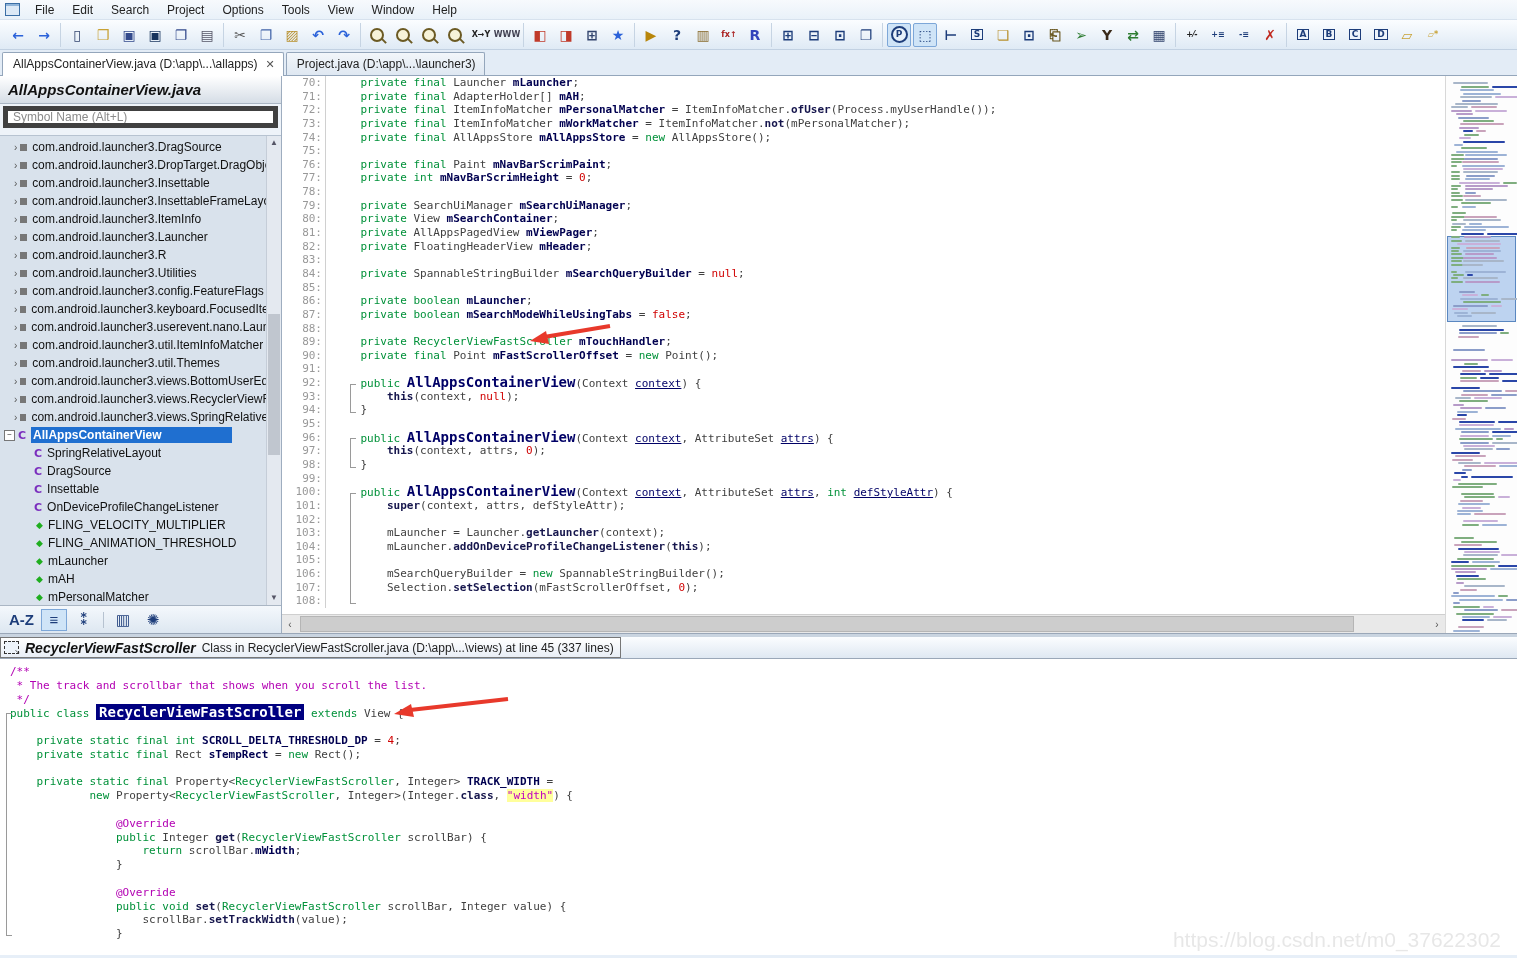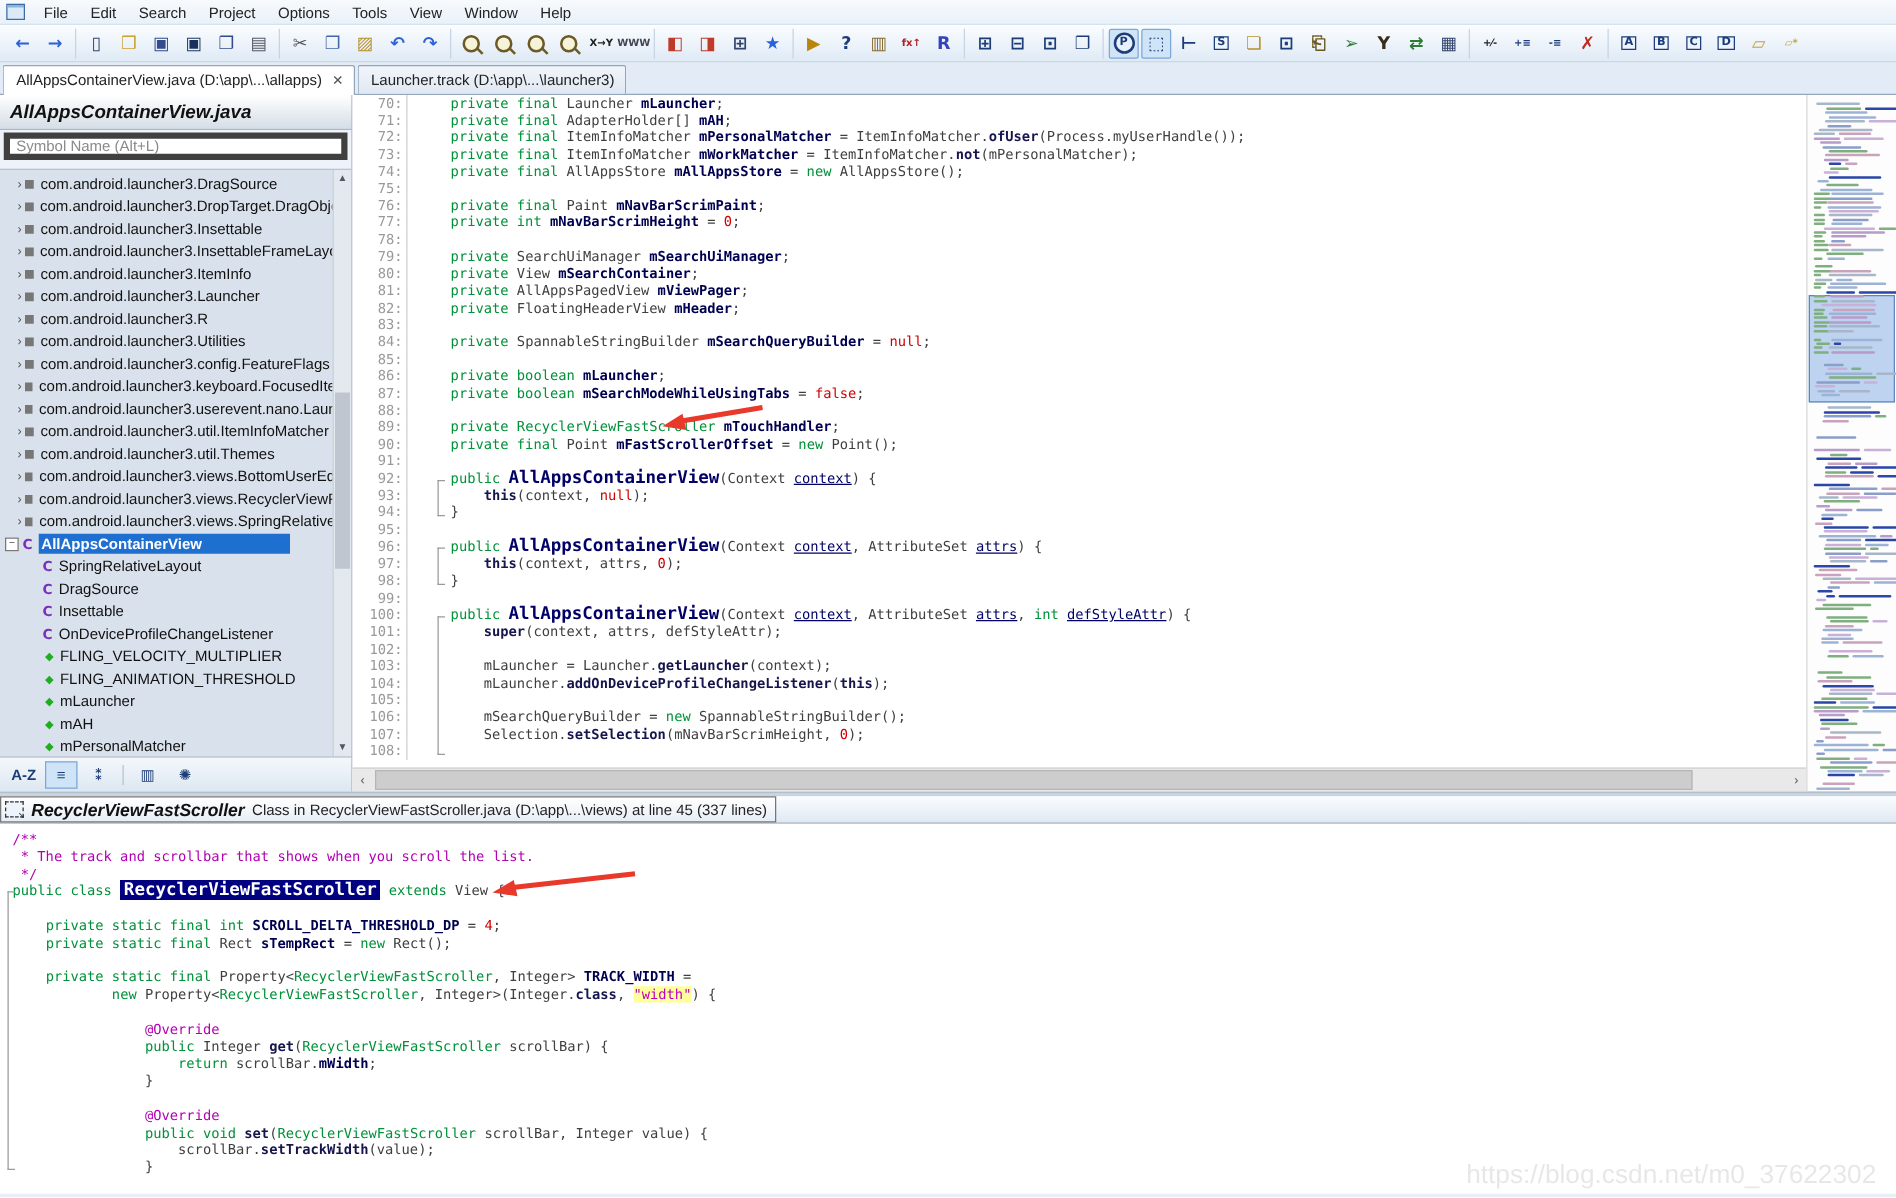--- a/index.html
+++ b/index.html
@@ -67,21 +67,21 @@
   .cls-icon{color:#7b2fbe;font-weight:bold;font-size:11px;margin-right:5px;font-family:"DejaVu Sans",sans-serif;}
   .mem-icon{color:#1fae1f;font-size:9px;margin-right:5px;}
   .expander{width:9px;height:9px;border:1px solid #777;background:#fff;font-size:8px;line-height:7px;
     text-align:center;color:#333;margin:0 3px 0 2px;flex:none;}
   .trow.sel .lbl{background:#1f6fd0;color:#fff;font-weight:bold;padding:1px 70px 1px 2px;}
   .tree-scroll{position:absolute;right:0;top:0;bottom:0;width:14px;background:#e4e9f0;border-left:1px solid #c5cdd8;}
   .tree-thumb{position:absolute;left:1px;right:1px;top:38%;height:30%;background:#c0c6cf;}
   .tree-arrow{position:absolute;left:0;width:14px;height:14px;font-size:8px;color:#556;text-align:center;line-height:14px;}
   .sb-tools{height:27px;background:linear-gradient(#f4f8fc,#dde7f1);border-top:1px solid #aab6c4;
     display:flex;align-items:center;padding-left:6px;gap:4px;}
-  .sbt{height:20px;min-width:20px;display:flex;align-items:center;justify-content:center;font-size:12px;
+  .sbt{height:20px;min-width:20px;display:flex;align-items:center;justify-content:center;font-size:15px;
     font-weight:bold;color:#1d3d7a;border:1px solid transparent;padding:0 2px;}
   .sbt.active{background:#cfe4f7;border:1px solid #7da7d8;}
   .sbt-sep{width:1px;height:16px;background:#b6c2d0;margin:0 2px;}
 
   
   .editor{flex:1;display:flex;flex-direction:column;background:#fff;min-width:0;}
   .code-scroll{flex:1;overflow:hidden;position:relative;font-family:"DejaVu Sans Mono",monospace;font-size:11px;}
   .cl{height:13.65px;line-height:13.65px;display:flex;white-space:pre;}
   .cl .num{width:40px;flex:none;text-align:right;color:#999;padding-right:3px;}
   .cl .code{padding-left:8px;border-left:1px solid #d0d0d0;flex:1;white-space:pre;}
@@ -336,21 +336,21 @@
         </div>
       </div>
     </div>
 
   <div class="tabbar">
       <div class="tab active">
         <span>AllAppsContainerView.java (D:\app\...\allapps)</span>
         <span class="tab-close">✕</span>
       </div>
       <div class="tab">
-        <span>Launcher.track (D:\app\...\launcher3)</span>
+        <span>Project.java (D:\app\...\launcher3)</span>
       </div>
     </div>
 
   <div class="main">
 
     <div class="sidebar">
       <div class="sb-header">AllAppsContainerView.java</div>
       <div class="sb-search">
         <input type="text" placeholder="Symbol Name (Alt+L)" style="">
       </div>
@@ -526,21 +526,21 @@
           <div class="cl"><span class="num">97:</span><span class="code"><span class="sg-pl">        </span><span class="sg-b">this</span><span class="sg-pl">(context, attrs, </span><span class="sg-n">0</span><span class="sg-pl">);</span></span></div>
           <div class="cl"><span class="num">98:</span><span class="code"><span class="sg-pl">    }</span></span></div>
           <div class="cl"><span class="num">99:</span><span class="code"></span></div>
           <div class="cl"><span class="num">100:</span><span class="code"><span class="sg-k">    public </span><span class="sg-fn">AllAppsContainerView</span><span class="sg-pl">(</span><span class="sg-t">Context </span><span class="sg-p">context</span><span class="sg-pl">, </span><span class="sg-t">AttributeSet </span><span class="sg-p">attrs</span><span class="sg-pl">, </span><span class="sg-k">int </span><span class="sg-p">defStyleAttr</span><span class="sg-pl">) {</span></span></div>
           <div class="cl"><span class="num">101:</span><span class="code"><span class="sg-pl">        </span><span class="sg-b">super</span><span class="sg-pl">(context, attrs, defStyleAttr);</span></span></div>
           <div class="cl"><span class="num">102:</span><span class="code"></span></div>
           <div class="cl"><span class="num">103:</span><span class="code"><span class="sg-pl">        mLauncher = </span><span class="sg-t">Launcher</span><span class="sg-pl">.</span><span class="sg-b">getLauncher</span><span class="sg-pl">(context);</span></span></div>
           <div class="cl"><span class="num">104:</span><span class="code"><span class="sg-pl">        mLauncher.</span><span class="sg-b">addOnDeviceProfileChangeListener</span><span class="sg-pl">(</span><span class="sg-b">this</span><span class="sg-pl">);</span></span></div>
           <div class="cl"><span class="num">105:</span><span class="code"></span></div>
           <div class="cl"><span class="num">106:</span><span class="code"><span class="sg-pl">        mSearchQueryBuilder = </span><span class="sg-k">new </span><span class="sg-t">SpannableStringBuilder</span><span class="sg-pl">();</span></span></div>
-          <div class="cl"><span class="num">107:</span><span class="code"><span class="sg-pl">        </span><span class="sg-t">Selection</span><span class="sg-pl">.</span><span class="sg-b">setSelection</span><span class="sg-pl">(mNavBarScrimHeight, </span><span class="sg-n">0</span><span class="sg-pl">);</span></span></div>
+          <div class="cl"><span class="num">107:</span><span class="code"><span class="sg-pl">        </span><span class="sg-t">Selection</span><span class="sg-pl">.</span><span class="sg-b">setSelection</span><span class="sg-pl">(mFastScrollerOffset, </span><span class="sg-n">0</span><span class="sg-pl">);</span></span></div>
           <div class="cl"><span class="num">108:</span><span class="code"></span></div>
           <div class="scope-line" style="left: 68px; top: 307.808px; height: 27.3px;"></div>
           <div class="scope-line" style="left: 68px; top: 362.408px; height: 27.3px;"></div>
           <div class="scope-line" style="left: 68px; top: 417.007px; height: 109.2px;"></div>
         </div>
       <div class="hscroll">
         <div class="hs-btn">‹</div>
         <div class="hs-track">
           <div class="hs-thumb"></div>
         </div>

